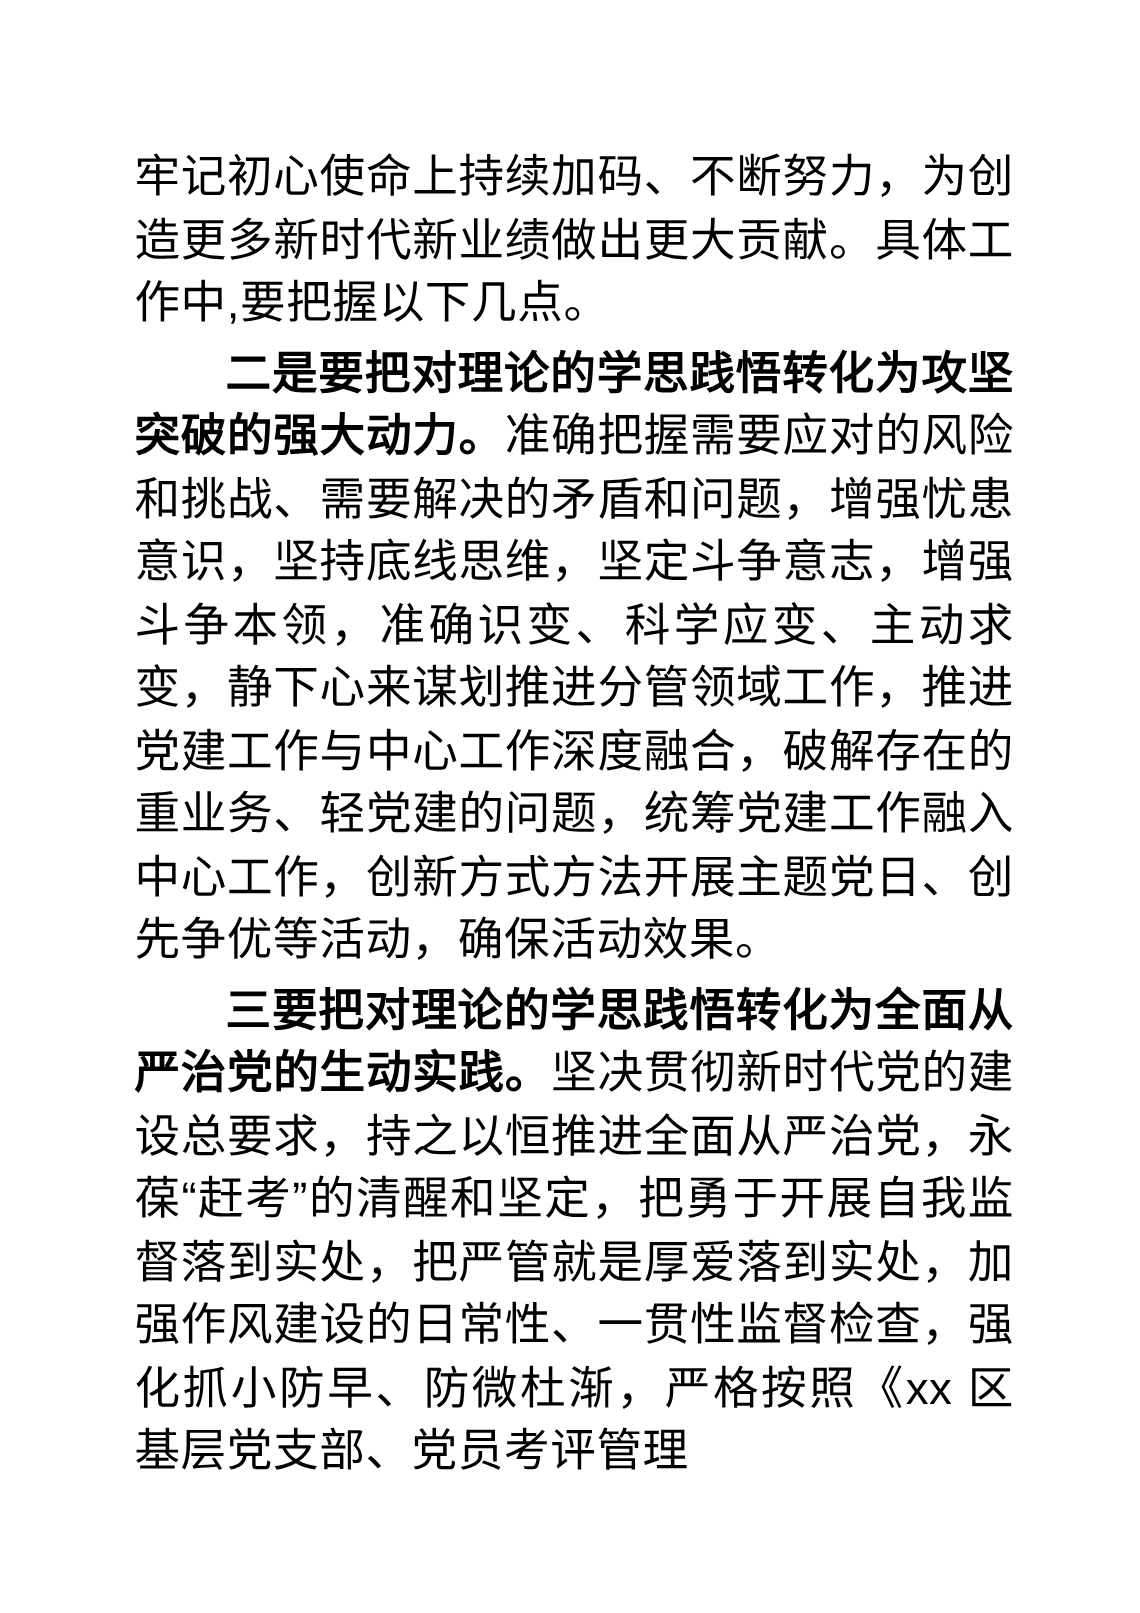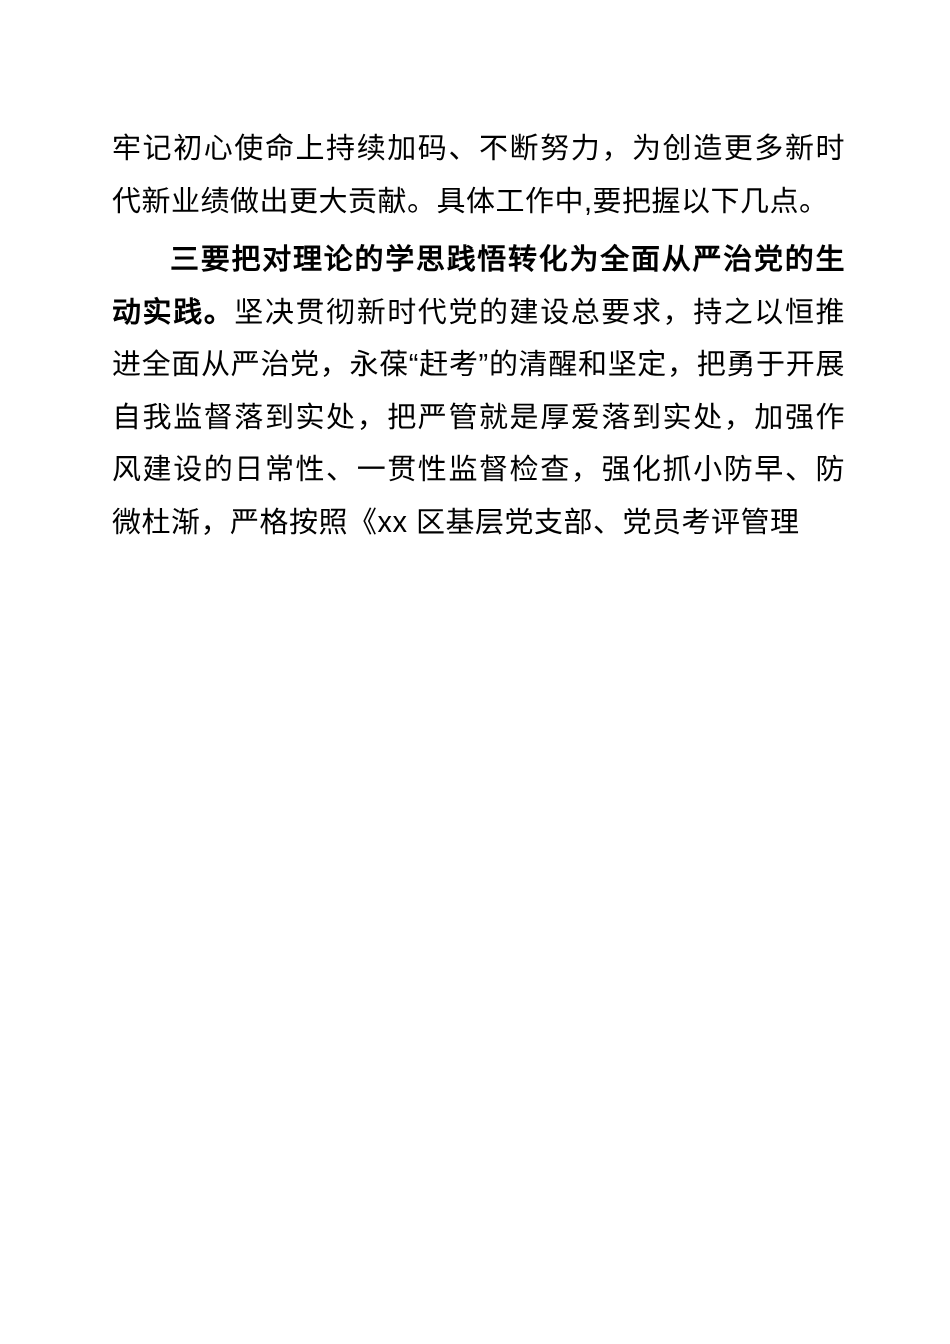--- a/index.html
+++ b/index.html
@@ -19,21 +19,21 @@
   }
   .doc-body {
     position: absolute;
     top: 122px;
     left: 112px;
     width: 733px;
     box-sizing: border-box;
   }
   .para {
     margin: 0 0 6px 0;
-    font-size: 29px;
+    font-size: 38px;
     line-height: 52.5px;
     text-align: justify;
     text-justify: inter-ideograph;
     letter-spacing: 0.5px;
     word-break: break-all;
   }
   .para.indent {
     text-indent: 2em;
   }
   .lead {
@@ -45,17 +45,18 @@
 </style>
 </head>
 <body>
 
 <div class="page">
   <div class="doc-body">
 
     <p class="para"><span class="body-text">牢记初心使命上持续加码、不断努力，为创造更多新时代新业绩做出更大贡献。具体工作中,要把握以下几点。</span></p>
 
 
+    <p class="para indent"><span class="lead">二是要把对理论的学思践悟转化为攻坚突破的强大动力。</span><span class="body-text">准确把握需要应对的风险和挑战、需要解决的矛盾和问题，增强忧患意识，坚持底线思维，坚定斗争意志，增强斗争本领，准确识变、科学应变、主动求变，静下心来谋划推进分管领域工作，推进党建工作与中心工作深度融合，破解存在的重业务、轻党建的问题，统筹党建工作融入中心工作，创新方式方法开展主题党日、创先争优等活动，确保活动效果。</span></p>
 
     <p class="para indent"><span class="lead">三要把对理论的学思践悟转化为全面从严治党的生动实践。</span><span class="body-text">坚决贯彻新时代党的建设总要求，持之以恒推进全面从严治党，永葆“赶考”的清醒和坚定，把勇于开展自我监督落到实处，把严管就是厚爱落到实处，加强作风建设的日常性、一贯性监督检查，强化抓小防早、防微杜渐，严格按照《xx 区基层党支部、党员考评管理</span></p>
 
   </div>
 </div>
 
 </body></html>

